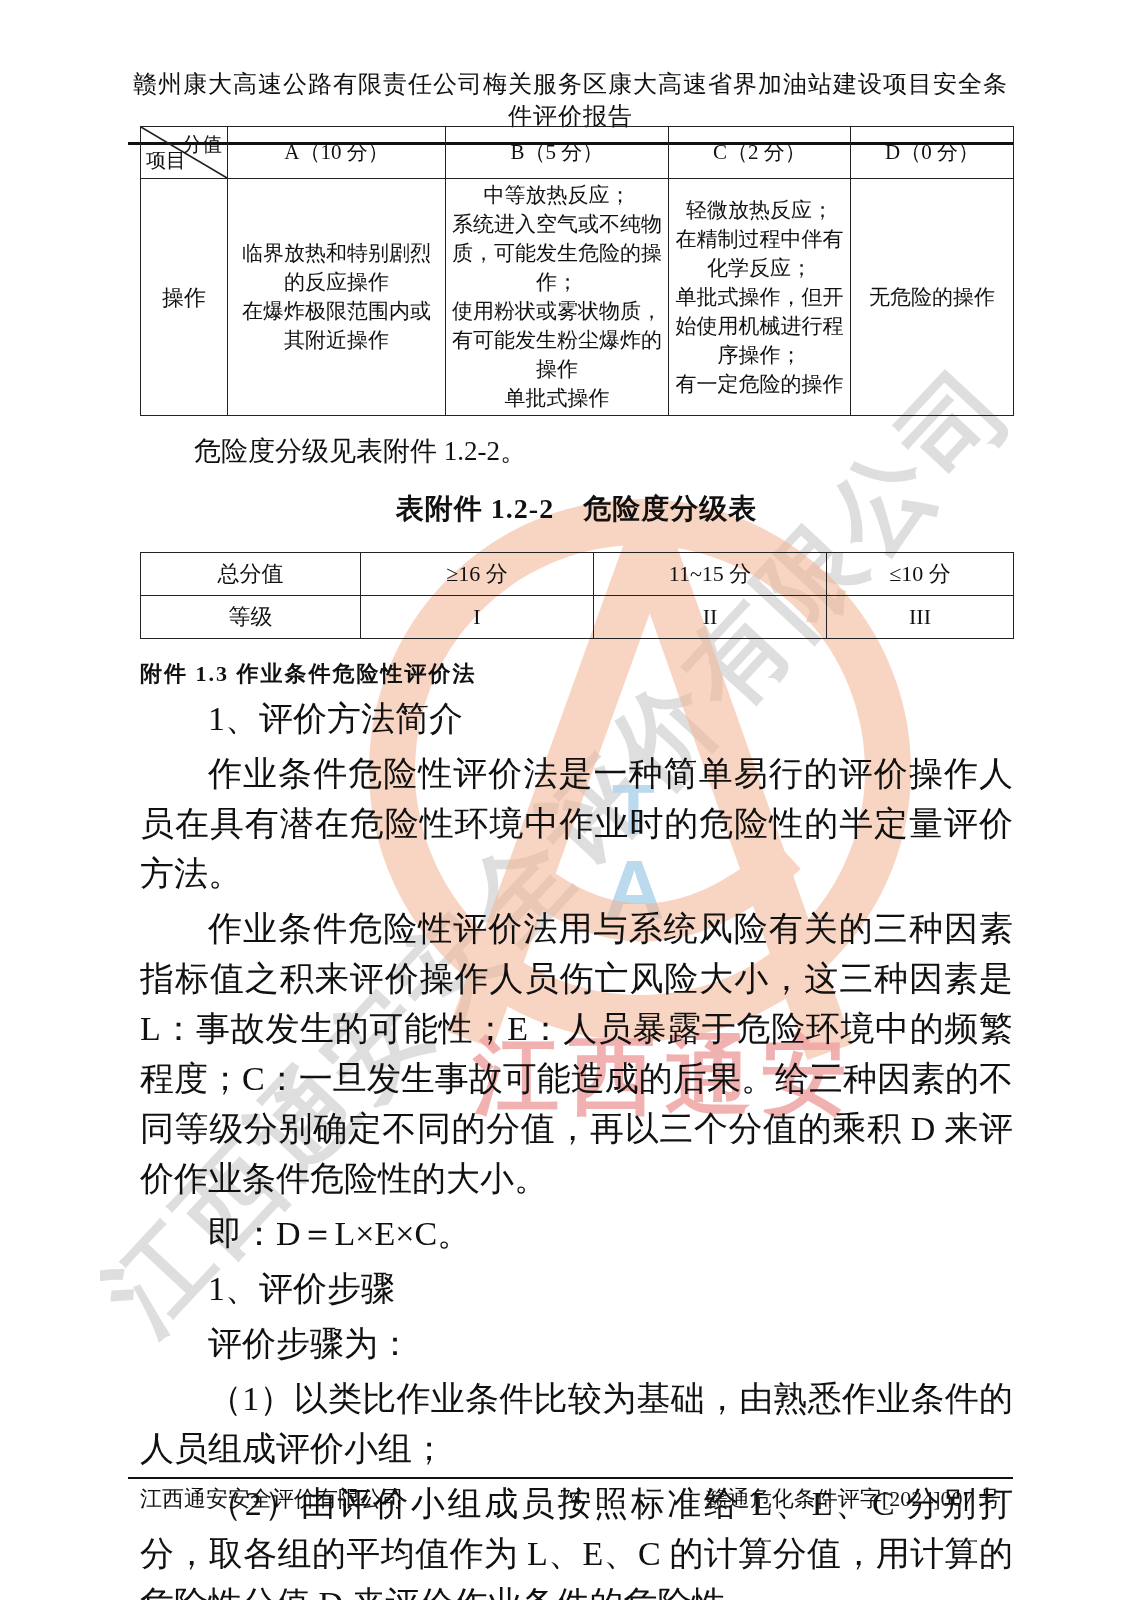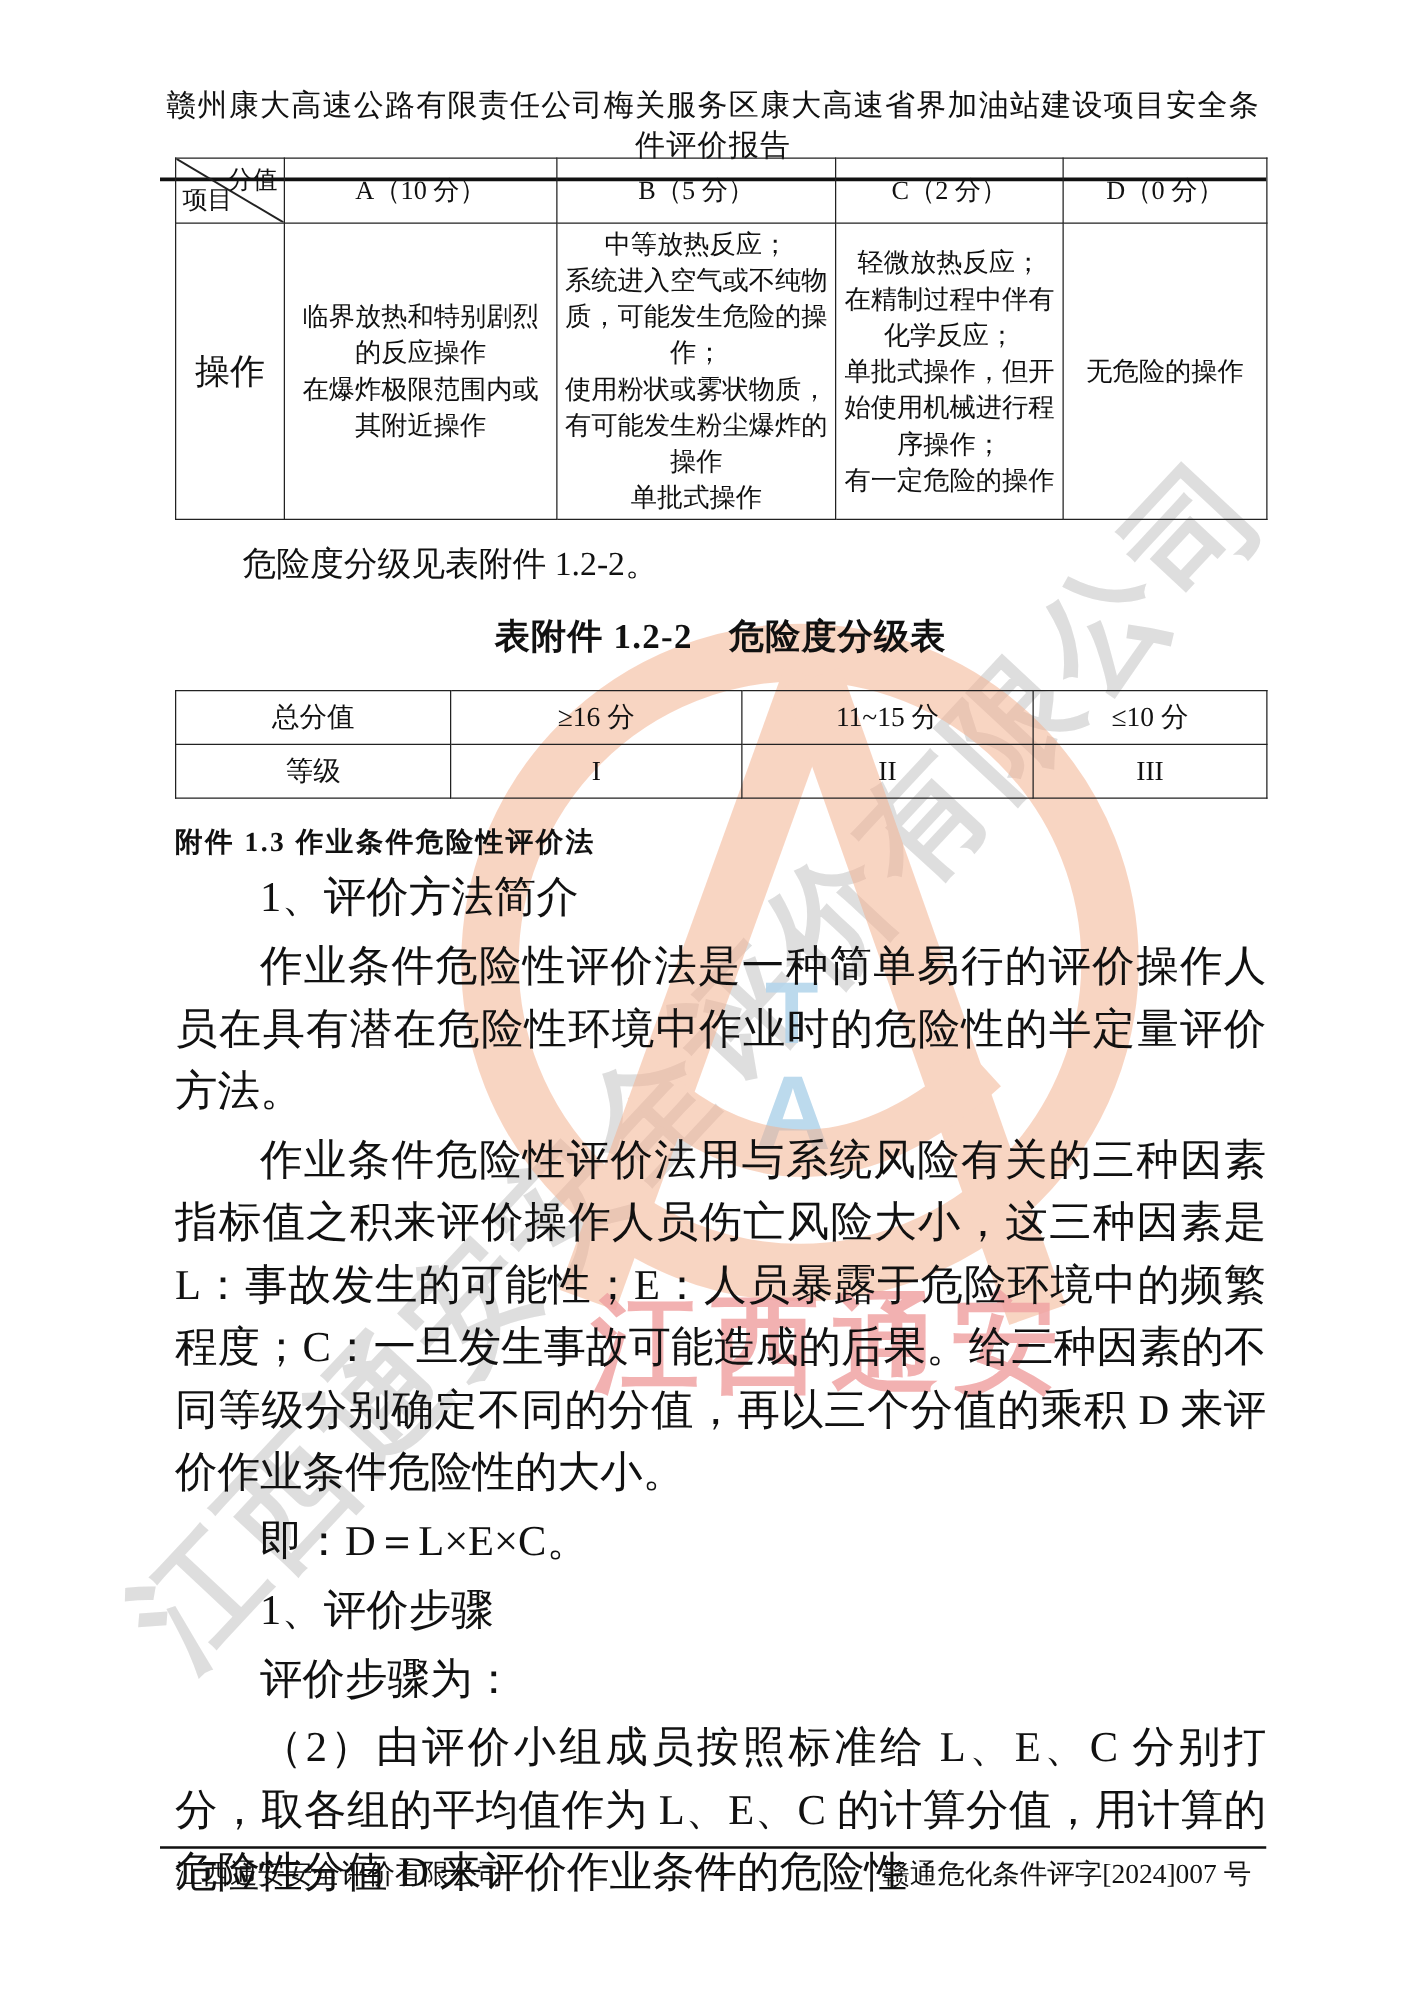--- a/index.html
+++ b/index.html
@@ -85,21 +85,21 @@
           </svg>
           <span class="ct">分值</span>
           <span class="cb">项目</span>
         </td>
         <td>A（10 分）</td>
         <td>B（5 分）</td>
         <td>C（2 分）</td>
         <td>D（0 分）</td>
       </tr>
       <tr class="body-row">
-        <td style="font-size:28px;">操作</td>
+        <td style="font-size:22px;">操作</td>
         <td class="pre">临界放热和特别剧烈的反应操作
 在爆炸极限范围内或其附近操作</td>
         <td class="pre">中等放热反应；
 系统进入空气或不纯物质，可能发生危险的操作；
 使用粉状或雾状物质，有可能发生粉尘爆炸的操作
 单批式操作</td>
         <td class="pre">轻微放热反应；
 在精制过程中伴有化学反应；
 单批式操作，但开始使用机械进行程序操作；
 有一定危险的操作</td>
@@ -135,20 +135,21 @@
     </tbody>
       </table>
 
     <div class="h1">附件 1.3 作业条件危险性评价法</div>
     <p class="para plain">1、评价方法简介</p>
     <p class="para">作业条件危险性评价法是一种简单易行的评价操作人员在具有潜在危险性环境中作业时的危险性的半定量评价方法。</p>
     <p class="para">作业条件危险性评价法用与系统风险有关的三种因素指标值之积来评价操作人员伤亡风险大小，这三种因素是 L：事故发生的可能性；E：人员暴露于危险环境中的频繁程度；C：一旦发生事故可能造成的后果。给三种因素的不同等级分别确定不同的分值，再以三个分值的乘积 D 来评价作业条件危险性的大小。</p>
     <p class="para plain">即：D＝L×E×C。</p>
     <p class="para plain">1、评价步骤</p>
     <p class="para plain">评价步骤为：</p>
+    <p class="para">（1）以类比作业条件比较为基础，由熟悉作业条件的人员组成评价小组；</p>
     <p class="para">（2）由评价小组成员按照标准给 L、E、C 分别打分，取各组的平均值作为 L、E、C 的计算分值，用计算的危险性分值 D 来评价作业条件的危险性</p>
 
   </div>
 
   <div class="footer-line"></div>
   <div class="footer">
     <span class="fl">江西通安安全评价有限公司</span>
     <span class="fc">74</span>
     <span class="fr">赣通危化条件评字[2024]007 号</span>
   </div>

